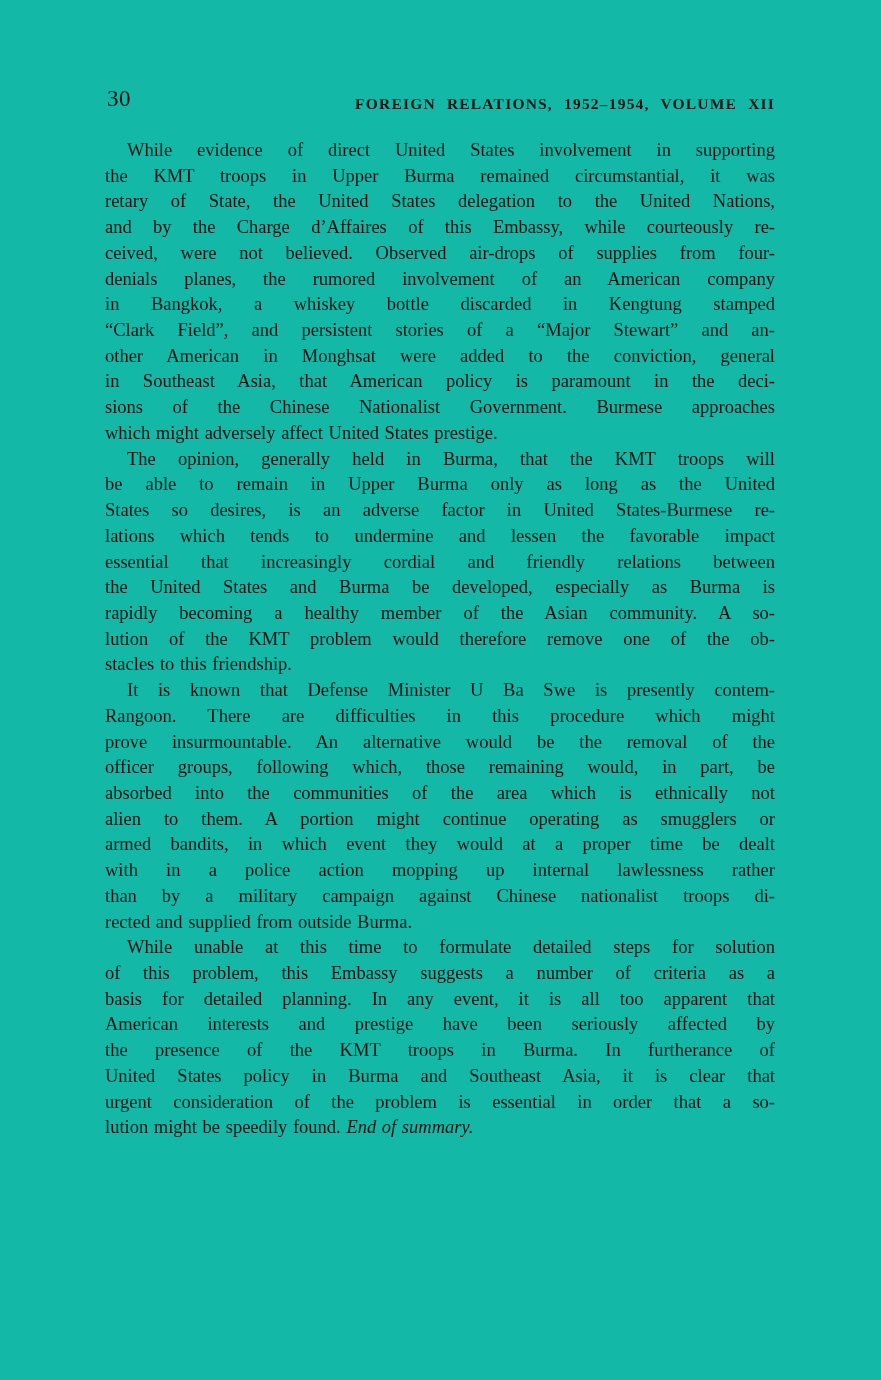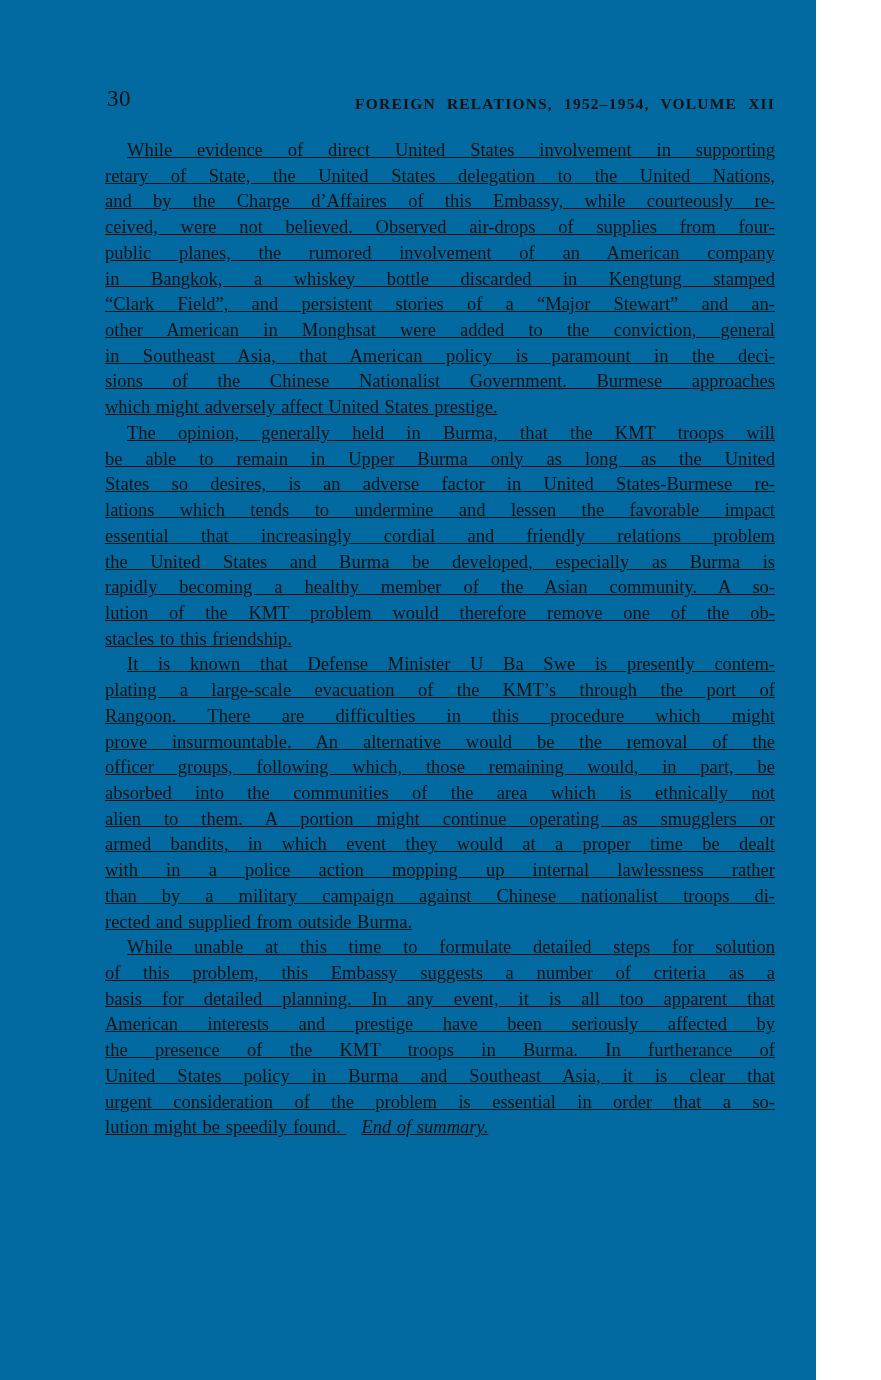--- a/index.html
+++ b/index.html
@@ -4,22 +4,22 @@
 <style>
   html, body { margin: 0; padding: 0; }
   body {
     width: 881px; height: 1380px;
     background: #ffffff;
     font-family: "Liberation Serif", "DejaVu Serif", serif;
     color: #121212;
   }
   .page {
     position: relative;
-    width: 816px; height: 1380px;
-    background: #0369a1;
+    width: 881px; height: 1380px;
+    background: #14b8a6;
     overflow: hidden;
   }
   .content {
     position: absolute;
     left: 105px; top: 88px;
     width: 670px;
   }
   .header-row {
     position: relative;
     height: 30px;
@@ -41,72 +41,71 @@
     white-space: nowrap;
   }
   .body-text { font-size: 18.5px; }
   .line {
     height: 25.72px;
     line-height: 25.72px;
     text-align: justify;
     text-align-last: justify;
     -moz-text-align-last: justify;
     word-spacing: 1px;
-    text-decoration: underline;
   }
   .line.first { text-indent: 22px; }
   .line.last {
     text-align: center;
     text-align-last: left;
     -moz-text-align-last: left;
   }
-  .italic { font-style: italic; margin-left: 15px; }
+  .italic { font-style: italic; }
 </style>
 </head>
 <body>
 
 <div class="page">
   <div class="content">
 
     <div class="header-row">
       <span class="page-number">30</span>
       <div class="running-header">FOREIGN RELATIONS, 1952–1954, VOLUME XII</div>
     </div>
 
     <div class="body-text">
 
       <div class="paragraph">
         <div class="line first">While evidence of direct United States involvement in supporting</div>
+        <div class="line">the KMT troops in Upper Burma remained circumstantial, it was</div>
         <div class="line">retary of State, the United States delegation to the United Nations,</div>
         <div class="line">and by the Charge d’Affaires of this Embassy, while courteously re-</div>
         <div class="line">ceived, were not believed. Observed air-drops of supplies from four-</div>
-        <div class="line">public planes, the rumored involvement of an American company</div>
+        <div class="line">denials planes, the rumored involvement of an American company</div>
         <div class="line">in Bangkok, a whiskey bottle discarded in Kengtung stamped</div>
         <div class="line">“Clark Field”, and persistent stories of a “Major Stewart” and an-</div>
         <div class="line">other American in Monghsat were added to the conviction, general</div>
         <div class="line">in Southeast Asia, that American policy is paramount in the deci-</div>
         <div class="line">sions of the Chinese Nationalist Government. Burmese approaches</div>
         <div class="line last">which might adversely affect United States prestige.</div>
       </div>
 
       <div class="paragraph">
         <div class="line first">The opinion, generally held in Burma, that the KMT troops will</div>
         <div class="line">be able to remain in Upper Burma only as long as the United</div>
         <div class="line">States so desires, is an adverse factor in United States-Burmese re-</div>
         <div class="line">lations which tends to undermine and lessen the favorable impact</div>
-        <div class="line">essential that increasingly cordial and friendly relations problem</div>
+        <div class="line">essential that increasingly cordial and friendly relations between</div>
         <div class="line">the United States and Burma be developed, especially as Burma is</div>
         <div class="line">rapidly becoming a healthy member of the Asian community. A so-</div>
         <div class="line">lution of the KMT problem would therefore remove one of the ob-</div>
         <div class="line last">stacles to this friendship.</div>
       </div>
 
       <div class="paragraph">
         <div class="line first">It is known that Defense Minister U Ba Swe is presently contem-</div>
-        <div class="line">plating a large-scale evacuation of the KMT’s through the port of</div>
         <div class="line">Rangoon. There are difficulties in this procedure which might</div>
         <div class="line">prove insurmountable. An alternative would be the removal of the</div>
         <div class="line">officer groups, following which, those remaining would, in part, be</div>
         <div class="line">absorbed into the communities of the area which is ethnically not</div>
         <div class="line">alien to them. A portion might continue operating as smugglers or</div>
         <div class="line">armed bandits, in which event they would at a proper time be dealt</div>
         <div class="line">with in a police action mopping up internal lawlessness rather</div>
         <div class="line">than by a military campaign against Chinese nationalist troops di-</div>
         <div class="line last">rected and supplied from outside Burma.</div>
       </div>

